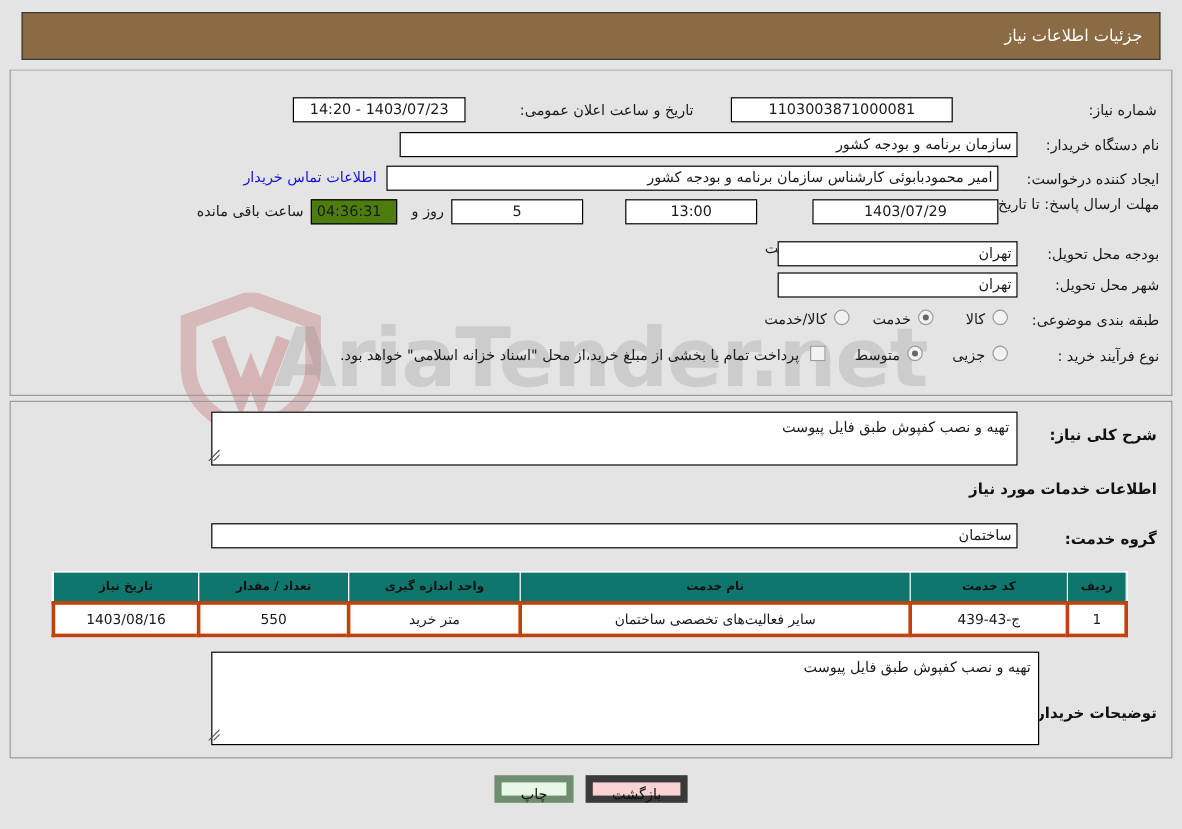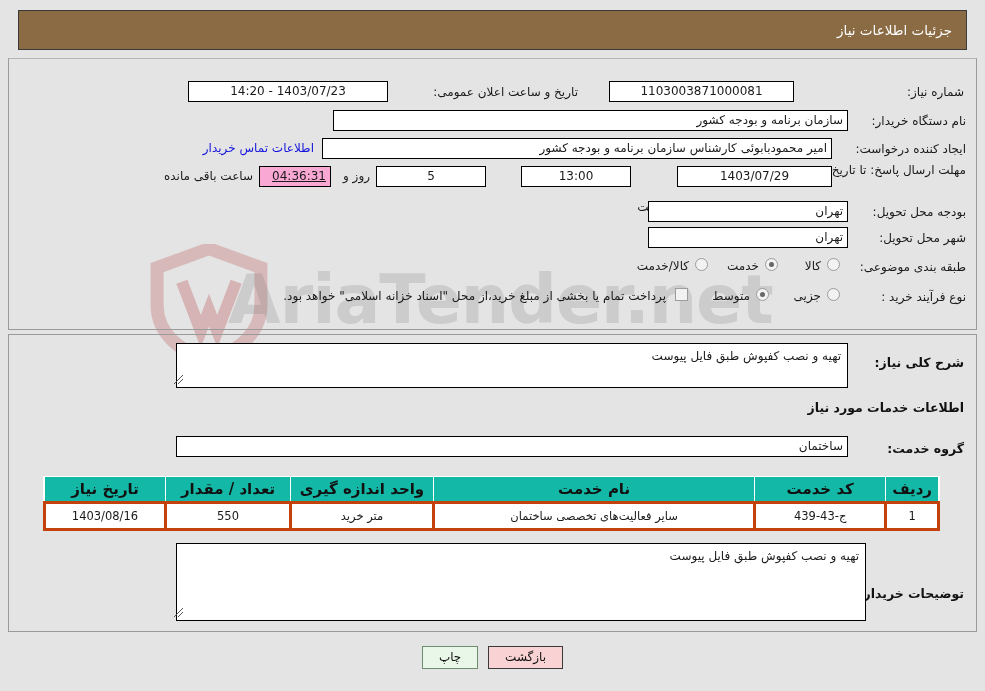--- a/index.html
+++ b/index.html
@@ -106,21 +106,21 @@
     height: 21px;
     line-height: 19px;
     font-size: 12px;
     padding: 0 4px;
     color: #1a1a1a;
     overflow: hidden;
     white-space: nowrap;
   }
   .fld.center { text-align: center; }
   .fld.right  { text-align: right; }
-  .fld.timer  { background: #f9a8d4; text-align: right; text-decoration: underline; }
+  .fld.timer  { background: #4d7c0f; text-align: left; }
   .inline-txt {
     position: absolute;
     font-size: 12px;
     line-height: 21px;
     color: #1a1a1a;
     white-space: nowrap;
   }
   .link {
     position: absolute;
     font-size: 12px;
@@ -212,25 +212,25 @@
 
   
   #items-table {
     position: absolute;
     border-collapse: collapse;
     font-size: 11.5px;
     background: #fff;
     border: 1px solid #b3b3b3;
   }
   #items-table th {
-    background: #14b8a6;
+    background: #0f766e;
     border: 1px solid #ffffff;
     color: #111;
     font-weight: bold;
-    font-size: 15px;
+    font-size: 10px;
     height: 24px;
     padding: 0 6px;
     text-align: center;
     white-space: nowrap;
   }
   #items-table td {
     background: #ffffff;
     border: 3px solid #c2410c;
     height: 24px;
     padding: 0 6px;
@@ -248,21 +248,21 @@
     text-align: center;
     z-index: 3;
   }
   .btn {
     display: inline-block;
     box-sizing: border-box;
     height: 23px;
     line-height: 21px;
     font-size: 12px;
     padding: 0 16px;
-    border: 1px solid #0369a1;
+    border: 6px solid #0369a1;
     margin: 0 3px;
     cursor: pointer;
     font-family: "DejaVu Sans", "Liberation Sans", sans-serif;
   }
   .btn-print  { background: #e9f7e9; border-color: #6f8d6f; color: #111; }
   .btn-back   { background: #f9d3d3; border-color: #3a3a3a; color: #111; }
 </style>
 </head>
 <body>
 
@@ -277,21 +277,21 @@
 <div id="header-bar">
   <div class="title">جزئیات اطلاعات نیاز</div>
 </div>
 
 <div id="main-panel">
 
   <div class="row" style="top:22px;">
     <div class="lbl" style="right:12px; top:3px; width:110px;text-align:right;">شماره نیاز:</div>
     <div class="fld center" style="right:182px; top:0; width:185px;">1103003871000081</div>
     <div class="lbl" style="right:398px; top:3px;">تاریخ و ساعت اعلان عمومی:</div>
-    <div class="fld center" style="right:588px; top:0; width:200px;">1403/07/23 - 14:20</div>
+    <div class="fld center" style="right:588px; top:0; width:144px;">1403/07/23 - 14:20</div>
   </div>
 
   <div class="row" style="top:51px;">
     <div class="lbl" style="right:10px; top:3px;">نام دستگاه خریدار:</div>
     <div class="fld right" style="right:128px; top:0; width:515px;">سازمان برنامه و بودجه کشور</div>
   </div>
 
   <div class="row" style="top:79px;">
     <div class="lbl" style="right:10px; top:3px;">ایجاد کننده درخواست:</div>
     <div class="fld right" style="right:144px; top:0; width:510px;">امیر محمودبابوئی کارشناس سازمان برنامه و بودجه کشور</div>

